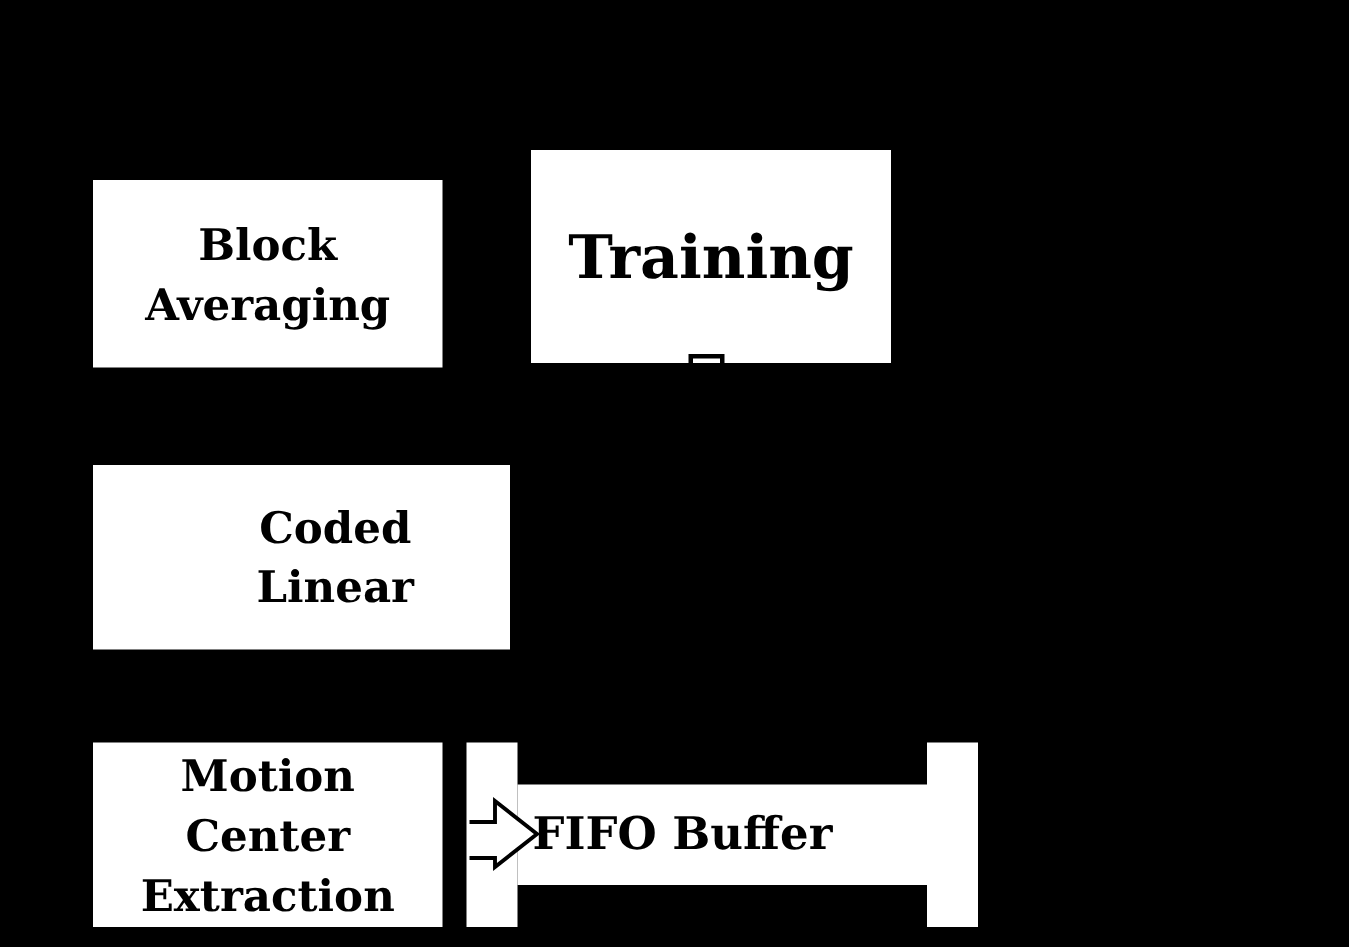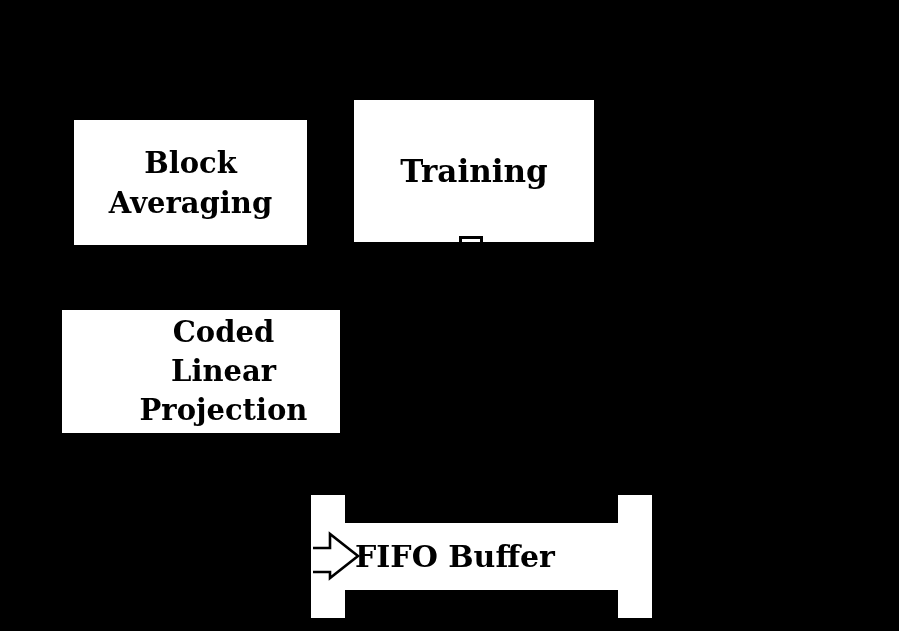--- a/index.html
+++ b/index.html
@@ -21,23 +21,23 @@
     display: flex;
     flex-direction: column;
     align-items: center;
     justify-content: center;
     text-align: center;
     font-weight: bold;
     font-size: 29px;
     line-height: 39px;
     overflow: hidden;
   }
-  #box-block      { left: 62px;  top: 120px; width: 233px; height: 125px; line-height: 40px; margin-left: 12px; }
+  #box-block      { left: 62px;  top: 120px; width: 233px; height: 125px; line-height: 40px; }
   #box-training   { left: 354px; top: 100px; width: 240px; height: 142px;
-                    font-size: 31px; line-height: 43px; }
+                    font-size: 40px; line-height: 43px; }
   #box-coded      { left: 62px;  top: 310px; width: 233px; height: 123px; padding-left: 45px; }
   #box-classifier { left: 357px; top: 310px; width: 232px; height: 123px; }
   #box-motion     { left: 62px;  top: 495px; width: 233px; height: 123px; line-height: 40px; }
 
   
   .fifo-bar {
     position: absolute;
     background: var(--fill, #ffffff);
     width: 34px; top: 495px; height: 123px;
   }
@@ -85,24 +85,28 @@
   </div>
 
   <div class="node" id="box-training">
     <span>Training</span>
     <div id="training-port"></div>
   </div>
 
   <div class="node" id="box-coded">
     <span>Coded</span>
     <span>Linear</span>
-    <span>Projection</span>
   </div>
 
 
+  <div class="node" id="box-motion">
+    <span>Motion</span>
+    <span>Center</span>
+    <span>Extraction</span>
+  </div>
 
   <div class="fifo-bar" id="fifo-left-bar"></div>
   <div class="fifo-bar" id="fifo-right-bar"></div>
   <div id="fifo-band">
     <span>FIFO Buffer</span>
   </div>
 
   <svg id="flow-arrow" width="52" height="54" viewBox="0 0 52 54">
     <path d="M 2 18 H 19 V 4 L 47 26 L 19 48 V 42 H 2" fill="#ffffff" stroke="#000000" stroke-width="2.6" stroke-linejoin="miter"></path>
   </svg>

